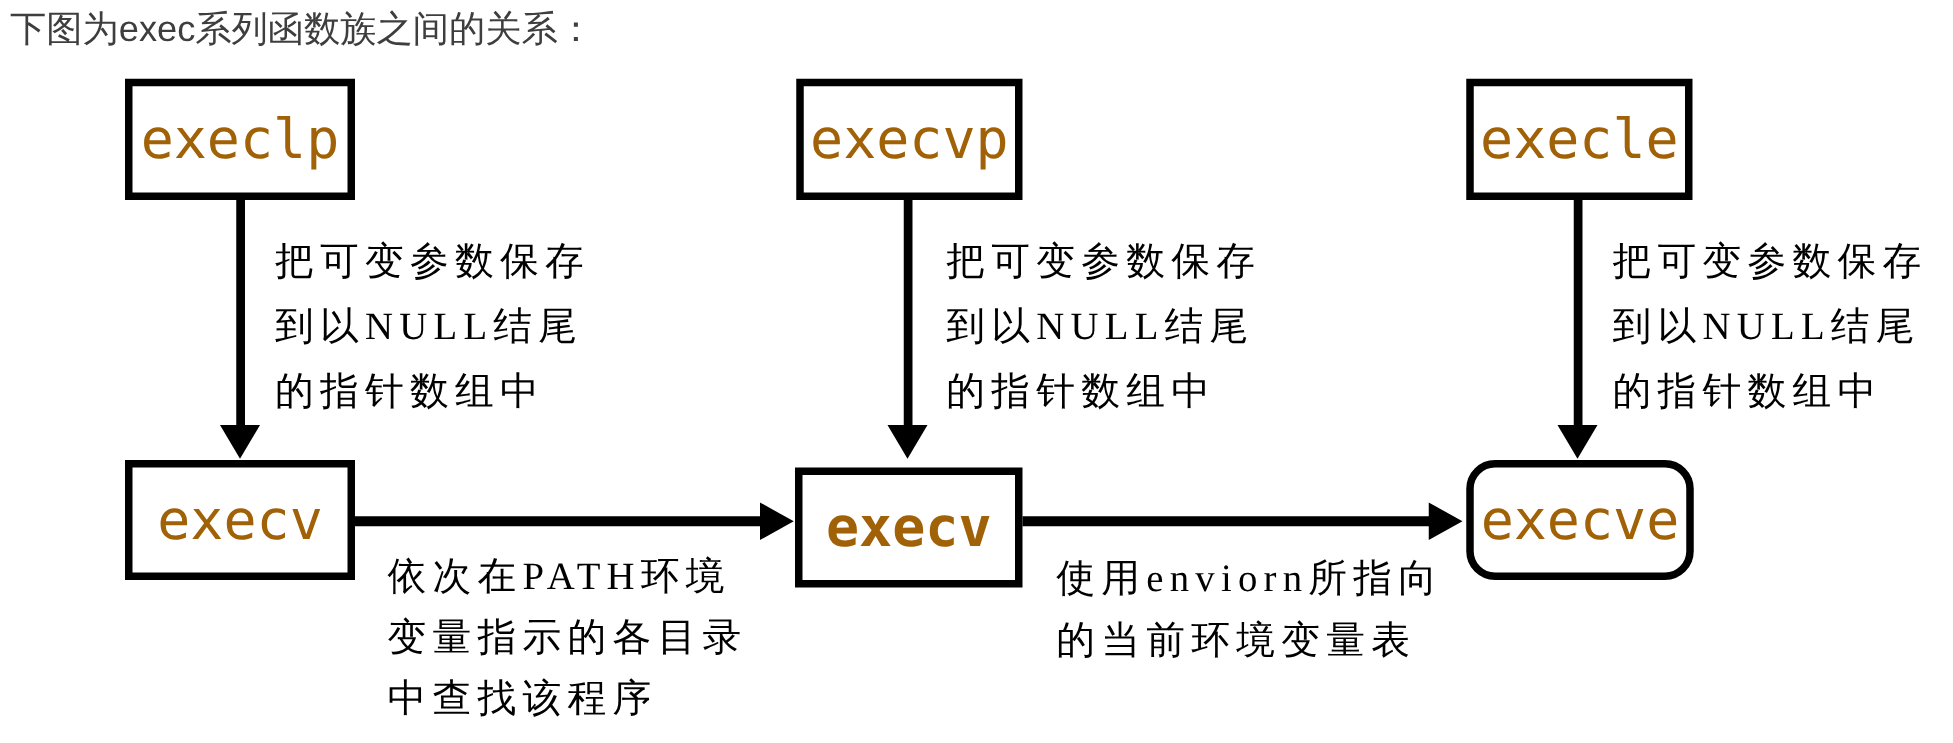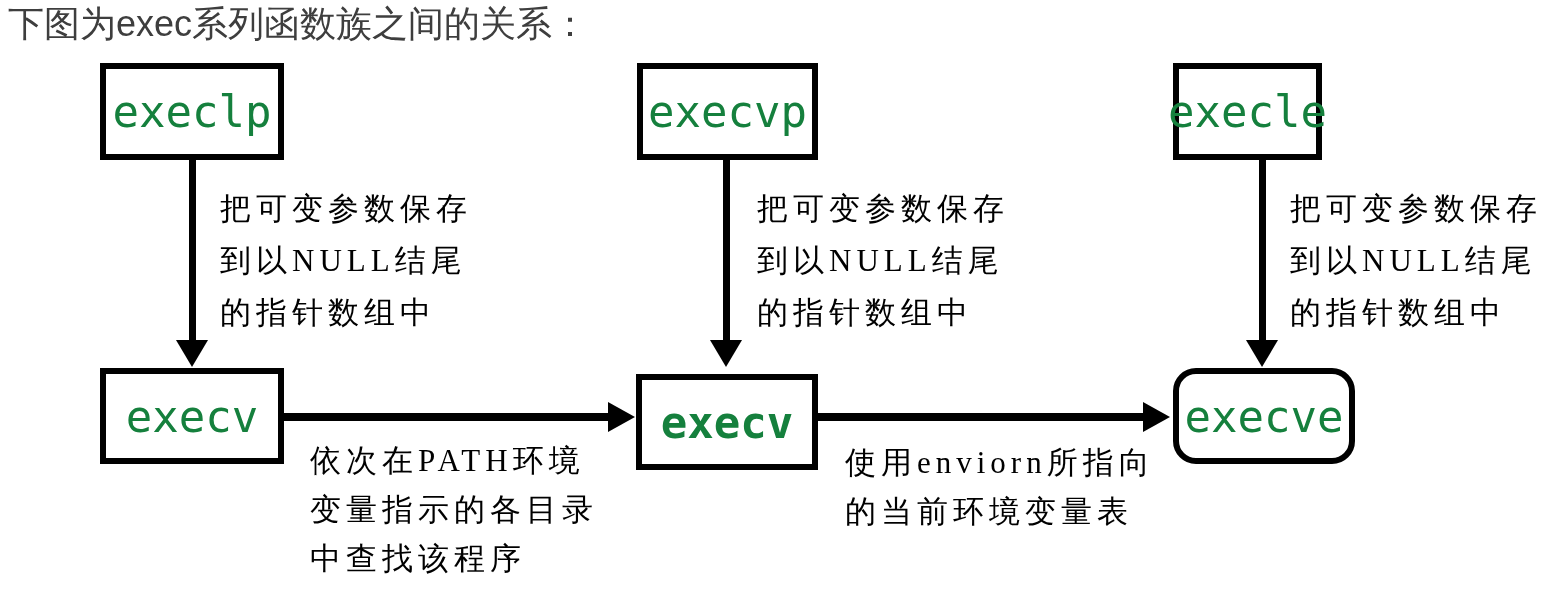--- a/index.html
+++ b/index.html
@@ -12,42 +12,42 @@
     width: 1562px;
     height: 594px;
     background: #ffffff;
     overflow: hidden;
     font-family: "Liberation Sans", sans-serif;
   }
   .page-title {
     position: absolute;
     left: 8px;
     top: 4px;
-    font-size: 36px;
+    font-size: 29px;
     line-height: 40px;
     color: #3e3e3e;
     font-family: "Liberation Sans", sans-serif;
     white-space: nowrap;
   }
   .node {
     position: absolute;
     box-sizing: border-box;
     border: 6px solid #000000;
     background: #ffffff;
     display: flex;
     align-items: center;
     justify-content: center;
     font-family: "DejaVu Sans Mono", "Liberation Mono", monospace;
     font-size: 44px;
-    color: #15803d;
+    color: #a16207;
     white-space: nowrap;
   }
   .node-execlp { left: 100px; top: 63px;  width: 184px; height: 97px; }
   .node-execl  { left: 637px; top: 63px;  width: 181px; height: 97px; }
-  .node-execle { left: 1173px; top: 63px; width: 149px; height: 97px; text-align: center; }
+  .node-execle { left: 1173px; top: 63px; width: 181px; height: 97px; text-align: center; }
   .node-execvp { left: 100px; top: 368px; width: 184px; height: 96px; }
   .node-execv  { left: 636px; top: 374px; width: 182px; height: 96px; font-weight: bold; }
   .node-execve { left: 1173px; top: 368px; width: 182px; height: 96px; border-radius: 23px; }
 
   .shaft-v {
     position: absolute;
     width: 7px;
     background: #000000;
   }
   .head-down {

